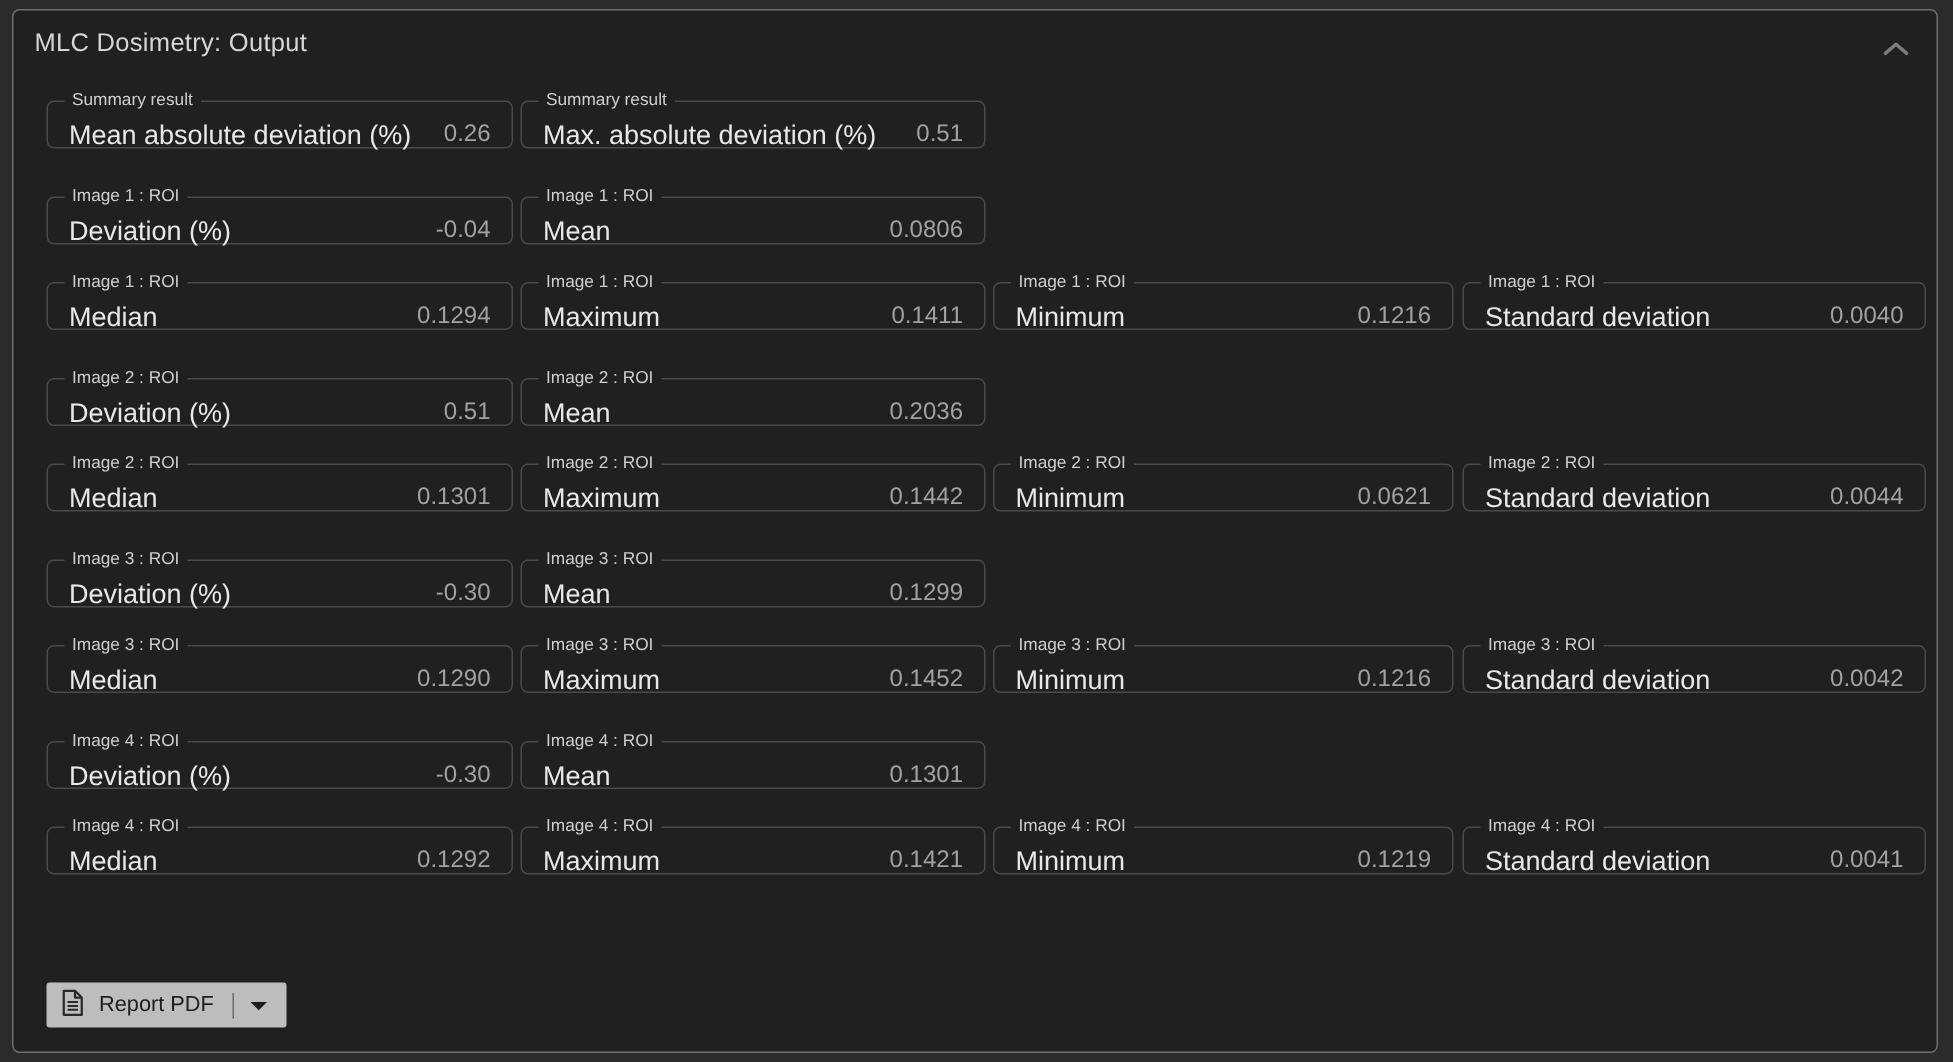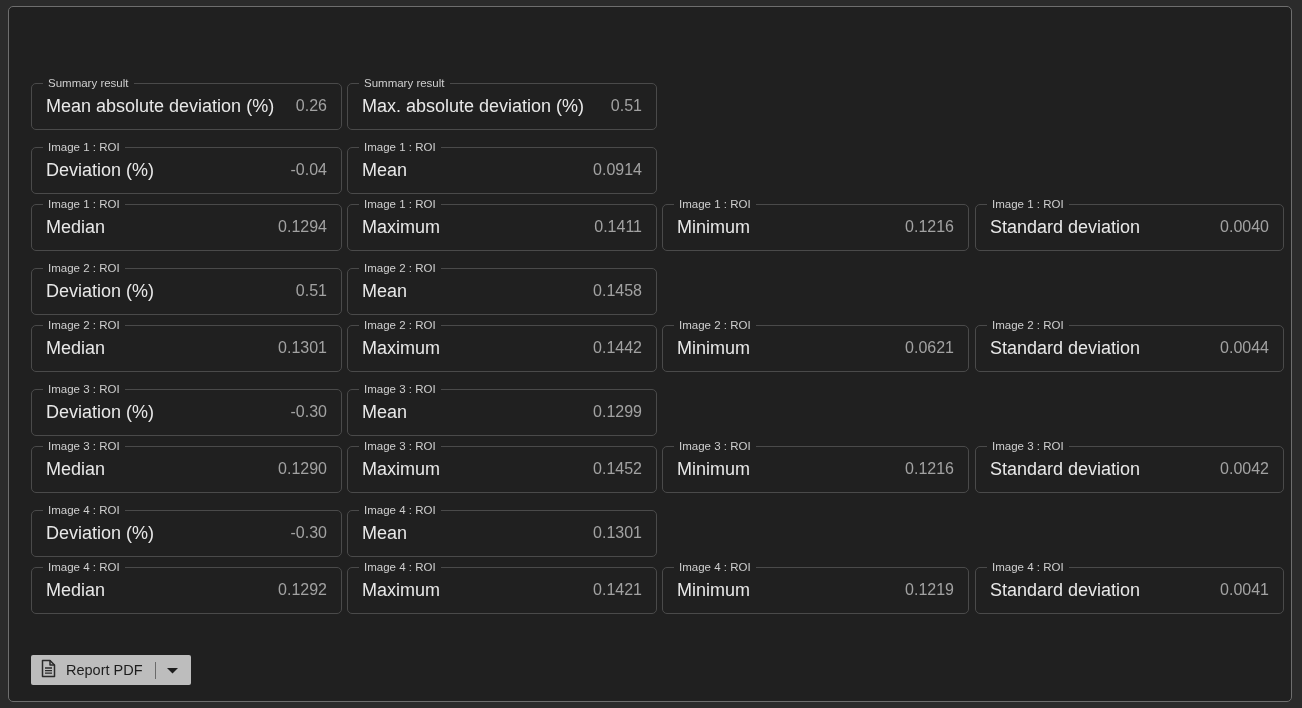--- a/index.html
+++ b/index.html
@@ -58,22 +58,22 @@
   }
 
   .row {
     position: relative;
     height: 57px;
   }
   .row.gap-after { margin-bottom: 7px; }
 
   .card {
     position: absolute;
-    top: 28px;
-    height: 47px;
+    top: 12px;
+    height: 32px;
     border: 1px solid #4a4a4a;
     border-radius: 5px;
     background: transparent;
     padding-left: 18px;
   }
   .card.c1 { left: 8px;   width: 311px; }
   .card.c2 { left: 324px; width: 310px; }
   .card.c3 { left: 639px; width: 307px; }
   .card.c4 { left: 952px; width: 309px; }
 
@@ -142,20 +142,31 @@
   }
 
   .doc-icon { display: block; }
   .caret-icon { display: block; margin-right: 3px; }
 </style>
 </head>
 <body>
 
 <div id="panel">
 
+  <div id="panel-header">
+    <div id="panel-title">MLC Dosimetry: Output</div>
+
+    <div id="collapse-btn">
+      <span>
+        <svg width="18" height="11" viewBox="0 0 18 11">
+          <path d="M2 8.5 L9 2.5 L16 8.5" fill="none" stroke="#7d7d7d" stroke-width="2.4" stroke-linecap="round" stroke-linejoin="round"></path>
+        </svg>
+      </span>
+    </div>
+  </div>
 
   <div id="rows">
       <div class="row gap-after">
         <div class="card c1">
           <div class="card-legend">Summary result</div>
           <div class="card-label">Mean absolute deviation (%)</div>
           <div class="card-value">0.26</div>
         </div>
         <div class="card c2">
           <div class="card-legend">Summary result</div>
@@ -165,21 +176,21 @@
       </div>
       <div class="row">
         <div class="card c1">
           <div class="card-legend">Image 1 : ROI</div>
           <div class="card-label">Deviation (%)</div>
           <div class="card-value">-0.04</div>
         </div>
         <div class="card c2">
           <div class="card-legend">Image 1 : ROI</div>
           <div class="card-label">Mean</div>
-          <div class="card-value">0.0914</div>
+          <div class="card-value">0.0806</div>
         </div>
       </div>
       <div class="row gap-after">
         <div class="card c1">
           <div class="card-legend">Image 1 : ROI</div>
           <div class="card-label">Median</div>
           <div class="card-value">0.1294</div>
         </div>
         <div class="card c2">
           <div class="card-legend">Image 1 : ROI</div>
@@ -199,21 +210,21 @@
       </div>
       <div class="row">
         <div class="card c1">
           <div class="card-legend">Image 2 : ROI</div>
           <div class="card-label">Deviation (%)</div>
           <div class="card-value">0.51</div>
         </div>
         <div class="card c2">
           <div class="card-legend">Image 2 : ROI</div>
           <div class="card-label">Mean</div>
-          <div class="card-value">0.1458</div>
+          <div class="card-value">0.2036</div>
         </div>
       </div>
       <div class="row gap-after">
         <div class="card c1">
           <div class="card-legend">Image 2 : ROI</div>
           <div class="card-label">Median</div>
           <div class="card-value">0.1301</div>
         </div>
         <div class="card c2">
           <div class="card-legend">Image 2 : ROI</div>

